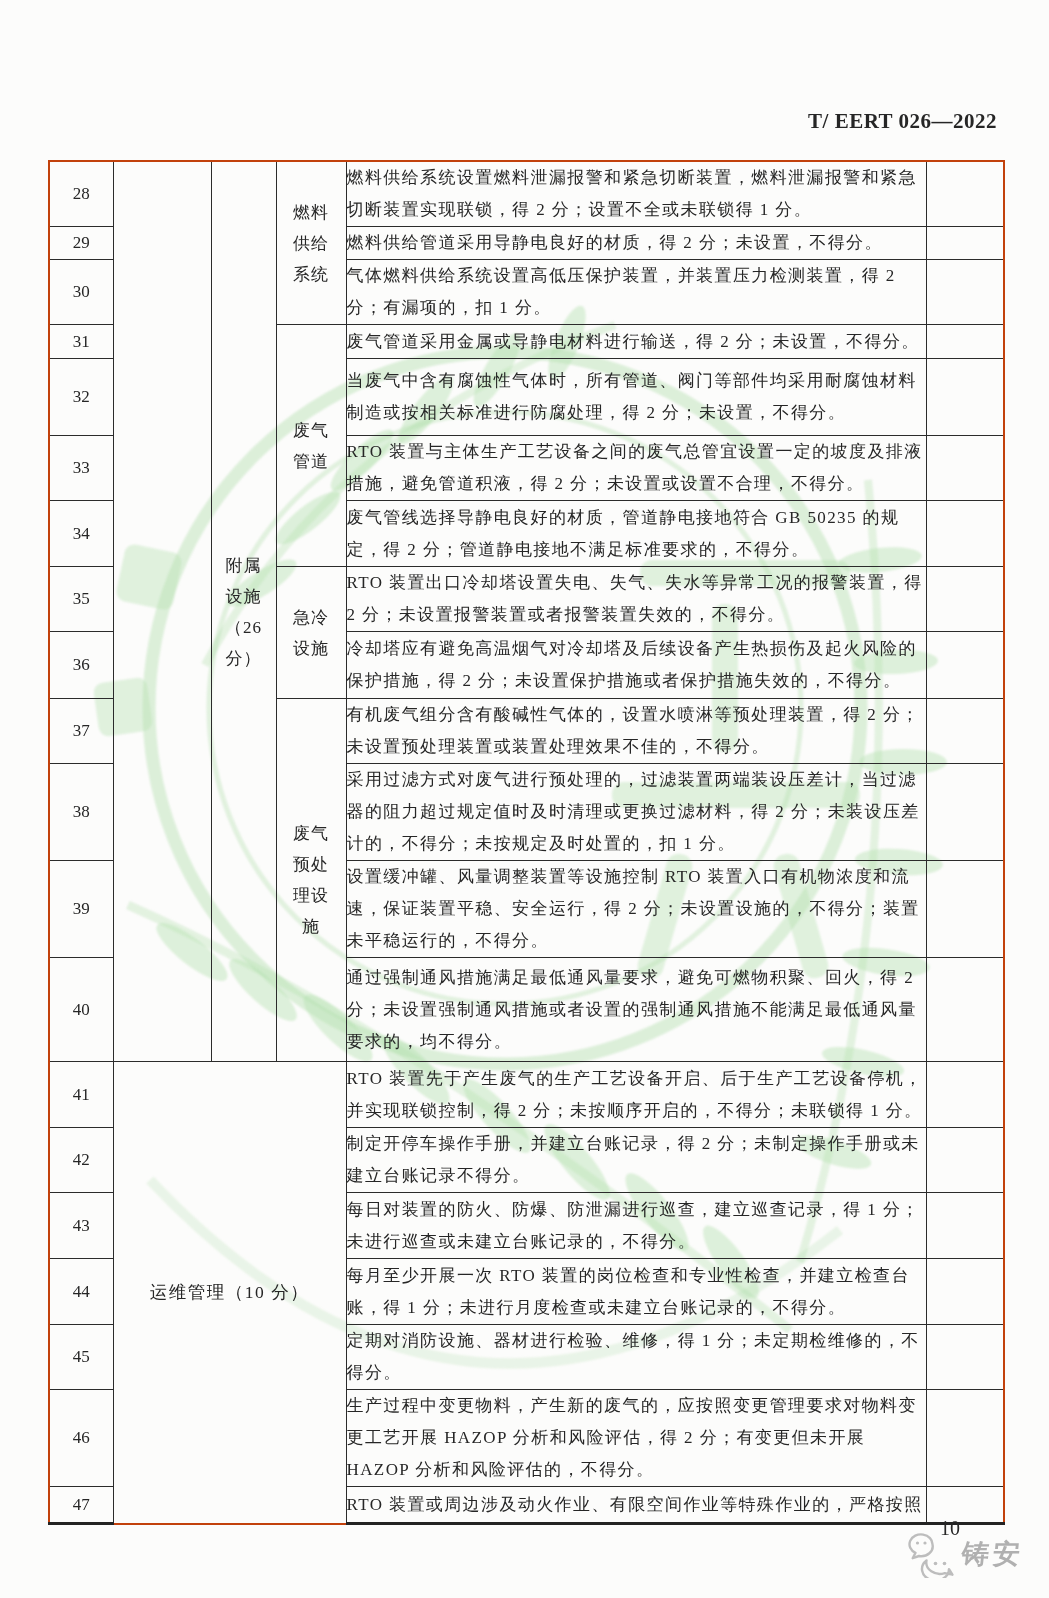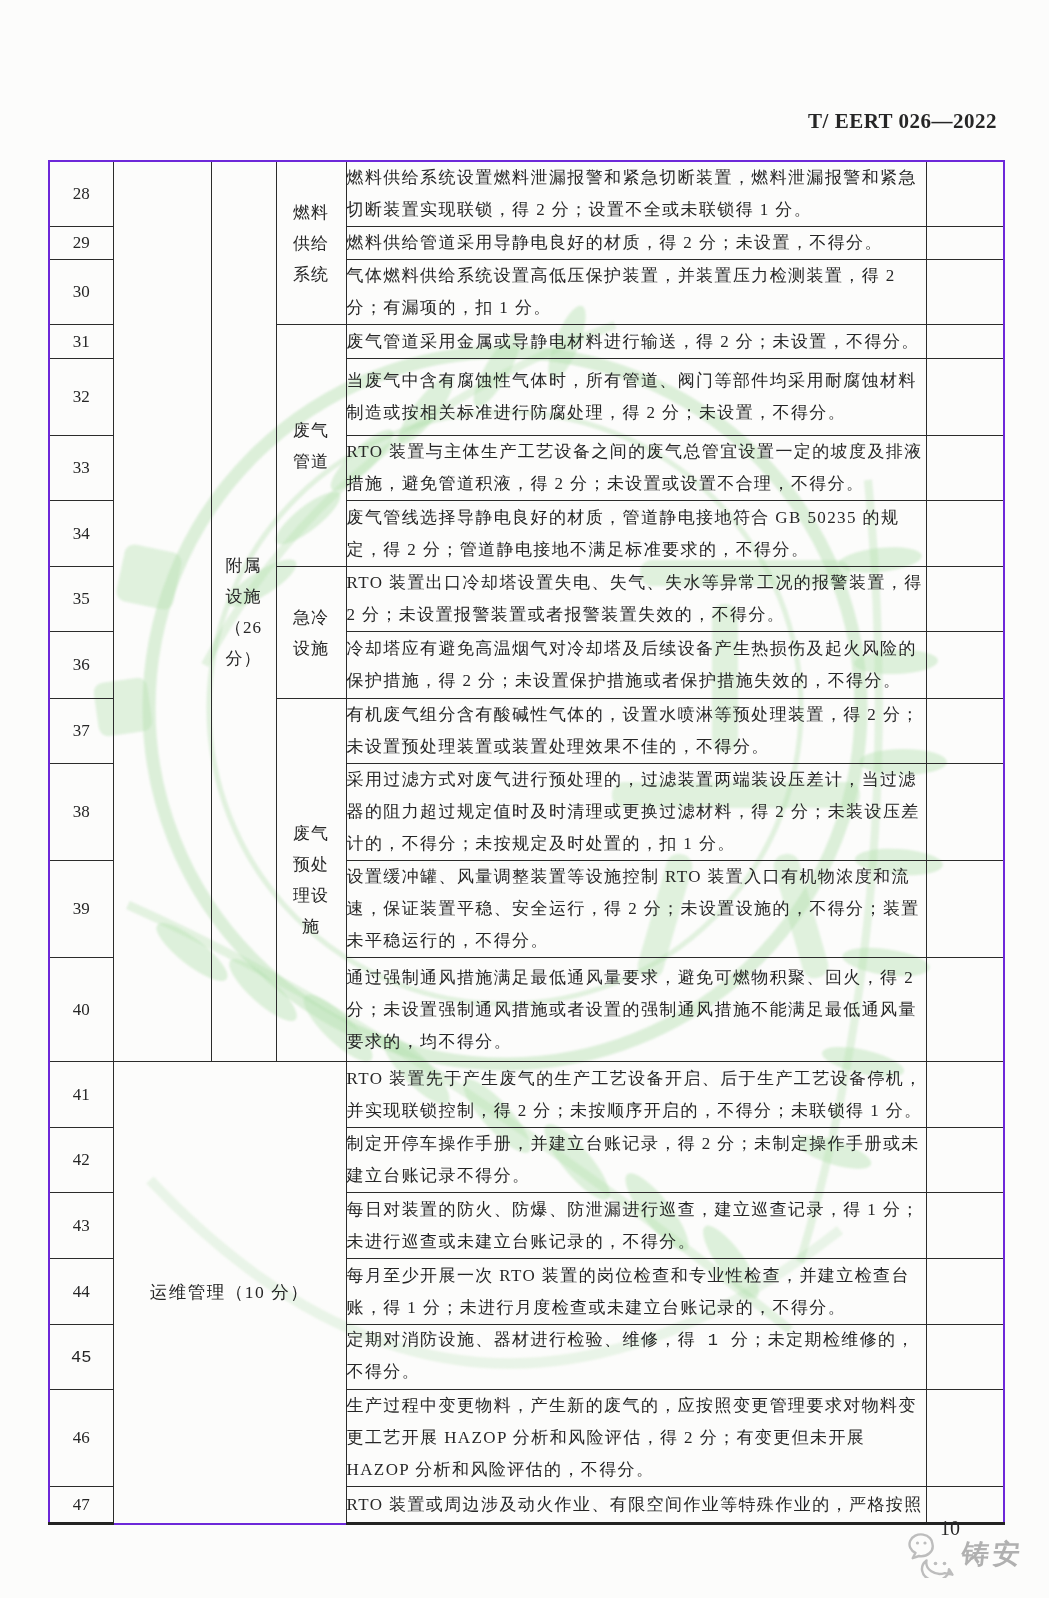--- a/index.html
+++ b/index.html
@@ -10,21 +10,21 @@
   }
   .watermark{position:absolute;left:0;top:0;width:1049px;height:1598px;
     filter:blur(1.3px);pointer-events:none;}
   .header-code{
     position:absolute;top:109px;right:52px;
     font-size:21px;letter-spacing:.5px;white-space:nowrap;font-weight:bold;
   }
   table.score{
     position:absolute;left:48px;top:160px;width:955px;
     border-collapse:collapse;table-layout:fixed;
-    border:2px solid #6d28d9;
+    border:2px solid #c2410c;
   }
   table.score td{
     border:1px solid #2b2b2b;vertical-align:middle;overflow:hidden;
     padding:0;background:transparent;
   }
   table.score tr:last-child td{border-bottom:3px solid #232323;}
   td.num{text-align:center;font-size:17px;}
   td.cat-empty{background:transparent;}
   td.cat, td.sub{
     text-align:center;font-size:17px;line-height:31px;
@@ -198,21 +198,21 @@
         <tr style="height: 66px;">
           <td class="num">43</td>
           <td class="crit">每日对装置的防火、防爆、防泄漏进行巡查，建立巡查记录，得 1 分；未进行巡查或未建立台账记录的，不得分。</td>
           <td class="scorecell"></td>
         </tr>
         <tr style="height: 66px;">
           <td class="num">44</td>
           <td class="crit">每月至少开展一次 RTO 装置的岗位检查和专业性检查，并建立检查台账，得 1 分；未进行月度检查或未建立台账记录的，不得分。</td>
           <td class="scorecell"></td>
         </tr>
-        <tr style="height: 65px; font-family: Liberation Mono, monospace;">
+        <tr style="height: 65px;">
           <td class="num">45</td>
           <td class="crit">定期对消防设施、器材进行检验、维修，得 1 分；未定期检维修的，不得分。</td>
           <td class="scorecell"></td>
         </tr>
         <tr style="height: 97px;">
           <td class="num">46</td>
           <td class="crit">生产过程中变更物料，产生新的废气的，应按照变更管理要求对物料变更工艺开展 HAZOP 分析和风险评估，得 2 分；有变更但未开展 HAZOP 分析和风险评估的，不得分。</td>
           <td class="scorecell"></td>
         </tr>
         <tr style="height: 37px;">

